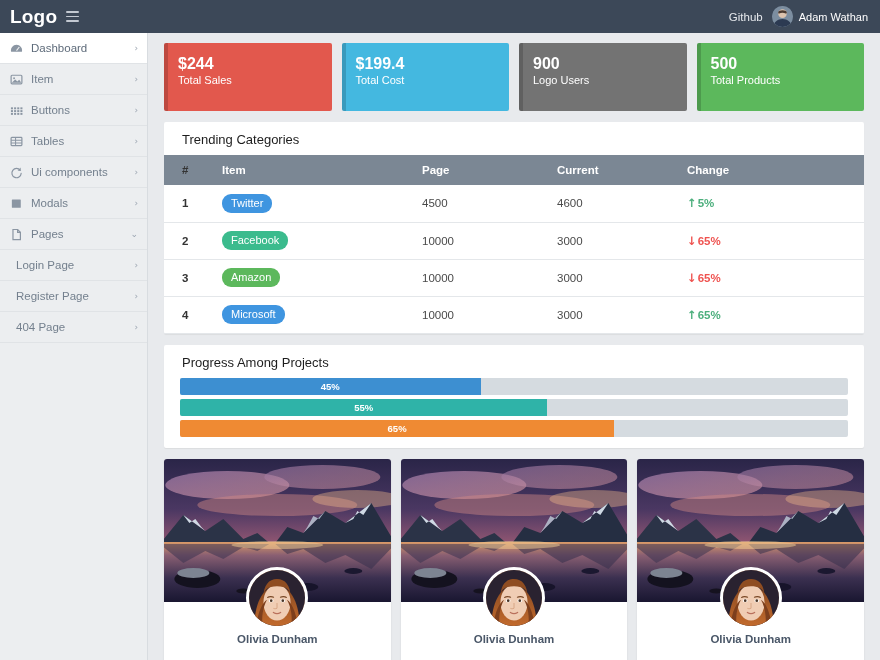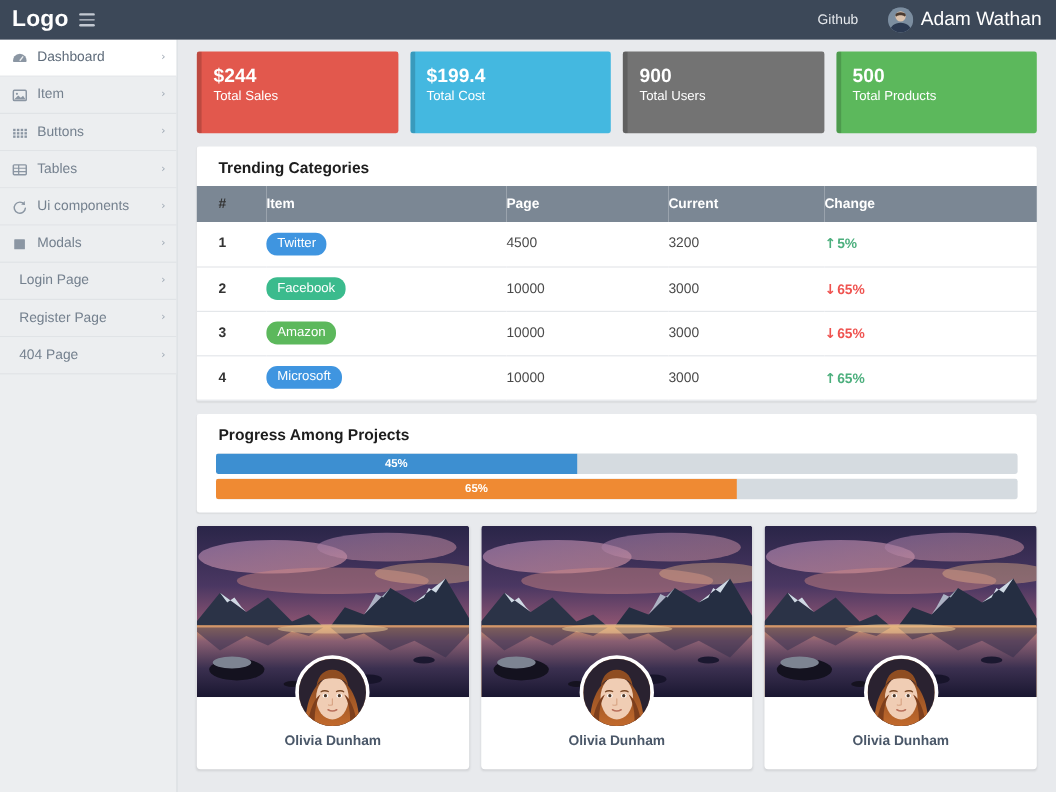--- a/index.html
+++ b/index.html
@@ -23,27 +23,27 @@
     margin-left: 10px; letter-spacing: .2px;
   }
   .hamburger {
     margin-left: 9px; width: 13px; height: 11px;
     display: flex; flex-direction: column; justify-content: space-between;
     cursor: pointer;
   }
   .hamburger span { display: block; height: 1.6px; background: #c3c9d2; border-radius: 1px; }
   .topbar-right {
     margin-left: auto; display: flex; align-items: center;
-    margin-right: 12px; gap: 25px;
+    margin-right: 12px; gap: 9px;
   }
   .github-link {
     color: #e6e9ed; font-size: 11.5px; text-decoration: none;
   }
   .user-box { display: flex; align-items: center; gap: 6px; }
-  .user-name { color: #ffffff; font-size: 16px; }
+  .user-name { color: #ffffff; font-size: 11px; }
   .avatar-sm {
     width: 21px; height: 21px; border-radius: 50%;
     overflow: hidden; flex: 0 0 21px; background: #5b6a7d;
   }
 
   
   .sidebar {
     position: absolute; top: 33px; left: 0; width: 148px; height: 627px;
     background: #eceef0;
     border-right: 1px solid #d8dce0;
@@ -99,21 +99,21 @@
   .stat-value { font-size: 16px; font-weight: bold; line-height: 1.15; }
   .stat-label { font-size: 11px; line-height: 1.3; }
 
   
   .panel {
     background: #ffffff; border-radius: 2px;
     box-shadow: 0 1px 1px rgba(0,0,0,.06);
     margin-bottom: 11px;
   }
   .panel-title {
-    font-size: 13px; font-weight: bold; color: #1d1d1d;
+    font-size: 13px; font-weight: normal; color: #1d1d1d;
     padding: 10px 0 8px 18px;
   }
 
   
   table { width: 100%; border-collapse: collapse; }
   thead tr { background: #7b8794; }
   thead th {
     color: #ffffff; font-size: 11.5px; font-weight: bold;
     text-align: left; padding: 9px 0 9px 0; height: 30px;
   }
@@ -265,20 +265,30 @@
       </div>
       <div class="nav-item">
         <span class="nav-ico">
           <svg viewBox="0 0 14 14">
             <rect x="2" y="2.6" width="9.6" height="9" rx=".6" fill="currentColor"></rect>
           </svg>
         </span>
         <span class="nav-label">Modals</span>
         <span class="chev">›</span>
       </div>
+      <div class="nav-item">
+        <span class="nav-ico">
+          <svg viewBox="0 0 14 14">
+            <path d="M3.2 1.6h5l3 3v8h-8z" stroke="currentColor" fill="none" stroke-width="1.3"></path>
+            <path d="M8.2 1.6v3.1h3" stroke="currentColor" fill="none" stroke-width="1.3"></path>
+          </svg>
+        </span>
+        <span class="nav-label">Pages</span>
+        <span class="chev">⌄</span>
+      </div>
       <div class="nav-sub">
         <span class="nav-label">Login Page</span>
         <span class="chev">›</span>
       </div>
       <div class="nav-sub">
         <span class="nav-label">Register Page</span>
         <span class="chev">›</span>
       </div>
       <div class="nav-sub">
         <span class="nav-label">404 Page</span>
@@ -296,21 +306,21 @@
       <div class="stat-label">Total Sales</div>
     </div>
     <div class="stat-card" style="background: rgb(68, 184, 224);">
       <span class="stat-stripe"></span>
       <div class="stat-value">$199.4</div>
       <div class="stat-label">Total Cost</div>
     </div>
     <div class="stat-card" style="background: #737373;">
       <span class="stat-stripe"></span>
       <div class="stat-value">900</div>
-      <div class="stat-label">Total Users</div>
+      <div class="stat-label">Logo Users</div>
     </div>
     <div class="stat-card" style="background: rgb(92, 184, 92);">
       <span class="stat-stripe"></span>
       <div class="stat-value">500</div>
       <div class="stat-label">Total Products</div>
     </div>
   </div>
 
   <div class="panel">
     <div class="panel-title">Trending Categories</div>
@@ -322,21 +332,21 @@
           <th class="col-last">Page</th>
           <th class="col-current">Current</th>
           <th class="col-change">Change</th>
         </tr>
       </thead>
       <tbody id="table-body">
           <tr>
             <td class="col-num">1</td>
             <td class="col-item"><span class="badge" style="background:#3f95e0">Twitter</span></td>
             <td class="col-last">4500</td>
-            <td class="col-current">3200</td>
+            <td class="col-current">4600</td>
             <td class="col-change"><span class="chg" style="color:#4caf7d"><span class="arrow">↑</span><span>5%</span></span></td>
           </tr>
           <tr>
             <td class="col-num">2</td>
             <td class="col-item"><span class="badge" style="background:#3bbb8d">Facebook</span></td>
             <td class="col-last">10000</td>
             <td class="col-current">3000</td>
             <td class="col-change"><span class="chg" style="color:#ef5350"><span class="arrow">↓</span><span>65%</span></span></td>
           </tr>
           <tr>
@@ -359,20 +369,25 @@
 
   <div class="panel">
     <div class="panel-title">Progress Among Projects</div>
     <div class="prog-wrap" id="prog-root">
         <div class="prog-track">
           <div class="prog-fill" style="width:45%;background:#3d8fd1">
             <span>45%</span>
           </div>
         </div>
         <div class="prog-track">
+          <div class="prog-fill" style="width:55%;background:#2fb3a8">
+            <span>55%</span>
+          </div>
+        </div>
+        <div class="prog-track">
           <div class="prog-fill" style="width:65%;background:#ef8a33">
             <span>65%</span>
           </div>
         </div>
       </div>
   </div>
 
   <div class="cards" id="cards-root">
       <div class="pcard">
         <div class="pcard-img">

